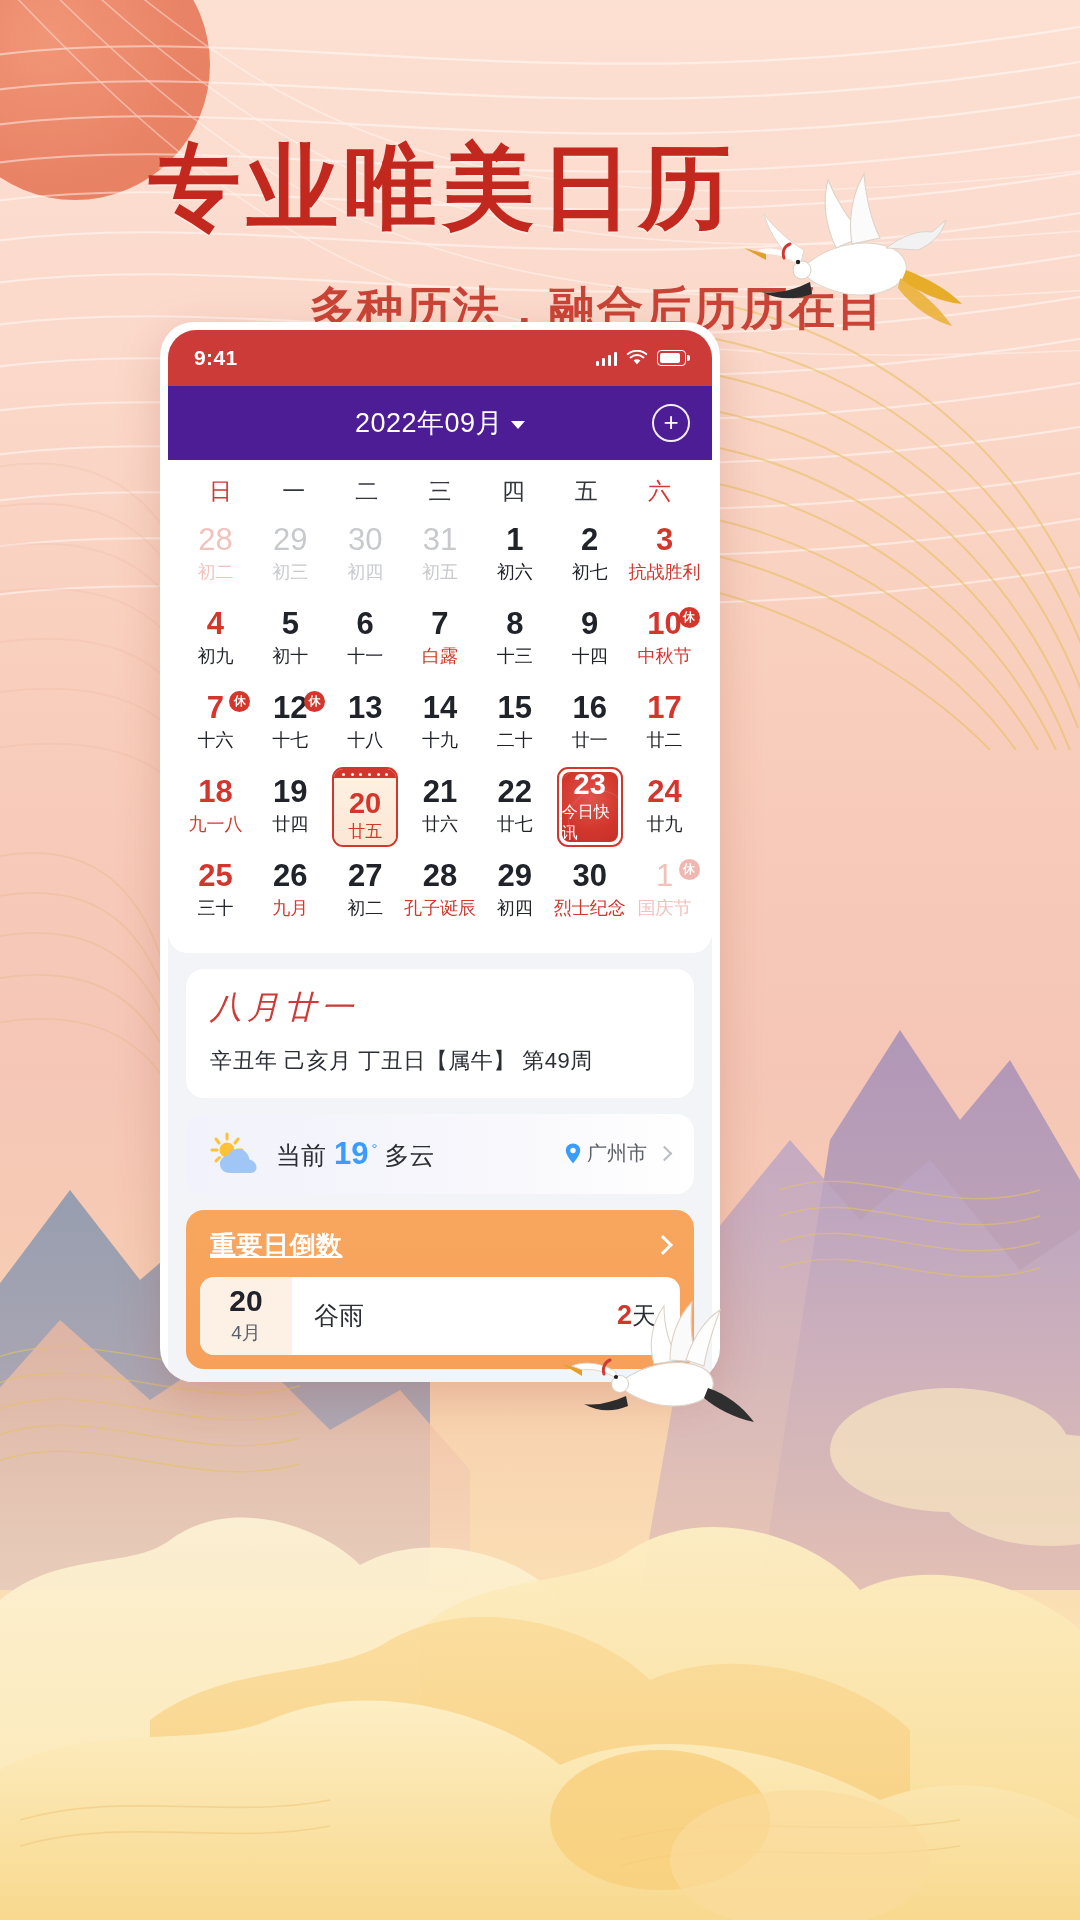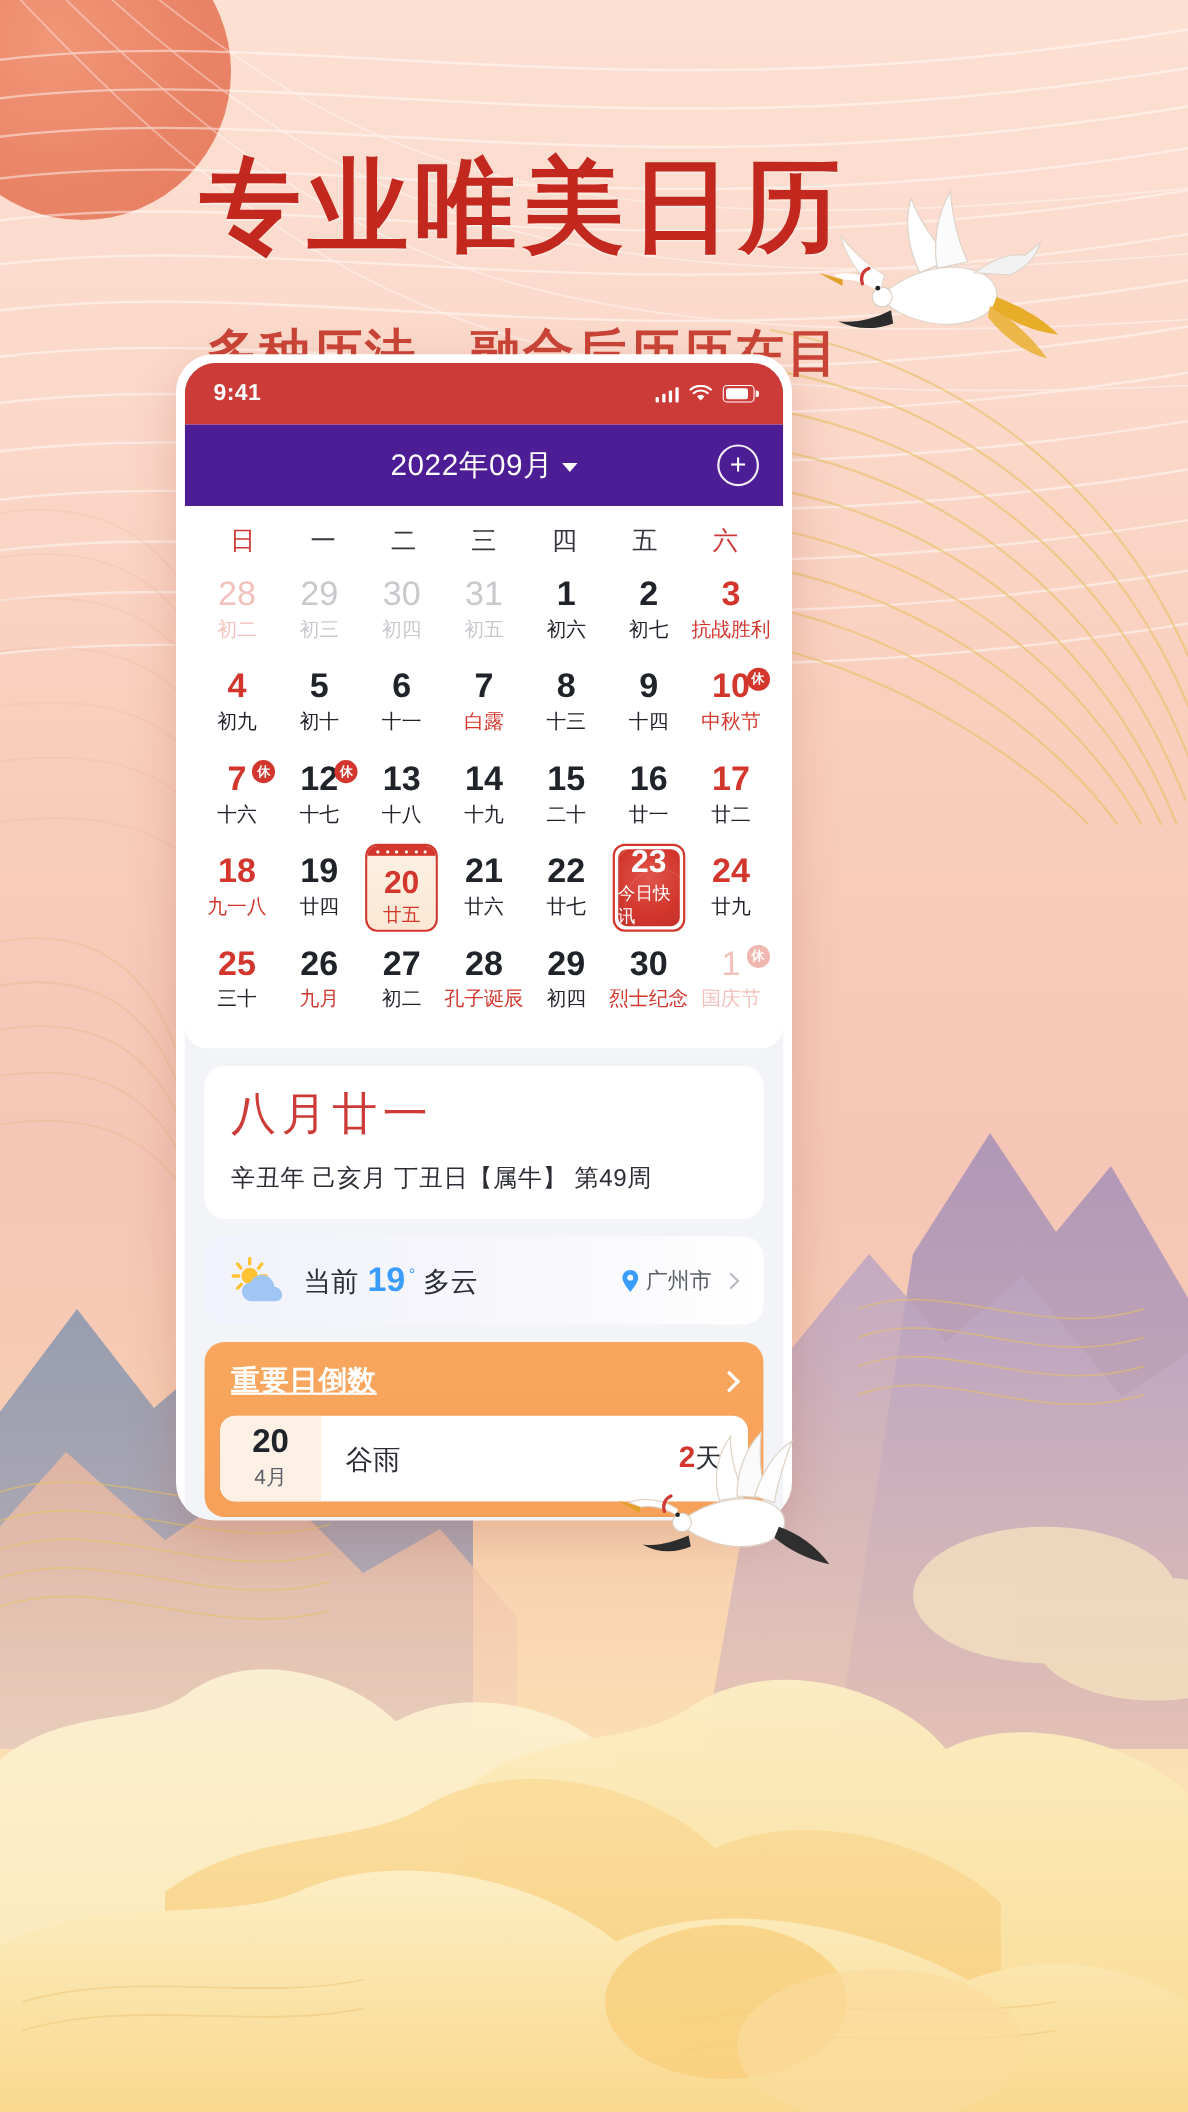--- a/index.html
+++ b/index.html
@@ -23,31 +23,31 @@
     background:radial-gradient(circle at 40% 40%,#f09070 0%,#e87c5e 60%,#e67857 100%);
     opacity:.92;filter:blur(.3px);
   }
   .threads{position:absolute;left:0;top:0;width:1080px;height:640px;opacity:.55;}
   .threads2{position:absolute;left:0;top:430px;width:1080px;height:700px;opacity:.4;}
   .mountains{position:absolute;left:0;bottom:330px;width:1080px;height:700px;}
   .clouds{position:absolute;left:0;bottom:0;width:1080px;height:620px;}
   .goldfan{position:absolute;right:-30px;top:290px;width:420px;height:460px;opacity:.75;}
 
   
-  .hero{position:absolute;left:0;top:0;width:885px;text-align:center;z-index:5;padding-left:33px;}
+  .hero{position:absolute;left:0;top:0;width:885px;text-align:center;z-index:5;}
   .hero-title{
     margin-top:126px;
     font-family:"Liberation Serif","DejaVu Serif",serif;
     font-size:92px;font-weight:700;color:#c3281f;letter-spacing:6px;
     text-shadow:0 2px 0 rgba(255,255,255,.35);
   }
   .hero-sub{
-    margin-top:40px;
+    margin-top:28px;
     font-family:"Liberation Serif","DejaVu Serif",serif;
-    font-size:46px;font-weight:700;color:#c94436;letter-spacing:2px;
+    font-size:46px;font-weight:700;color:#c94436;letter-spacing:2px;text-align:right;
   }
   .crane-top{position:absolute;right:110px;top:150px;width:230px;height:210px;z-index:6;}
 
   
   .phone{
     position:absolute;left:160px;top:322px;width:560px;height:1060px;
     background:#ffffff;border-radius:34px;
     box-shadow:0 14px 44px rgba(160,70,50,.22);
     overflow:hidden;z-index:10;
   }
@@ -154,22 +154,22 @@
   }
   .today-in .tn{font-size:29px;font-weight:700;color:#fff;line-height:1;position:relative;}
   .today-in .tl{font-size:16px;color:#fff;margin-top:3px;position:relative;}
 
   
   .stack{padding:16px 18px 0;}
   .card{background:#fff;border-radius:18px;}
   .lunar{padding:20px 24px 22px;margin-bottom:16px;}
   .lunar-big{
     font-family:"Liberation Serif","DejaVu Serif",serif;
-    font-size:41px;color:#cc3b38;font-weight:400;letter-spacing:5px;
-    line-height:1.15;
+    font-size:32px;color:#cc3b38;font-weight:400;letter-spacing:5px;
+    font-style:italic;line-height:1.15;
   }
   .lunar-sub{font-size:22px;color:#2b2e35;margin-top:20px;letter-spacing:.5px;}
 
   
   .weather{
     display:flex;align-items:center;padding:18px 24px;margin-bottom:16px;
     background:linear-gradient(90deg,#f1f2fb 0%,#f7f7fc 55%,#ffffff 100%);
   }
   .w-icon{width:52px;height:44px;position:relative;flex:0 0 auto;}
   .w-text{display:flex;align-items:baseline;margin-left:14px;font-size:25px;color:#2b2e35;}

